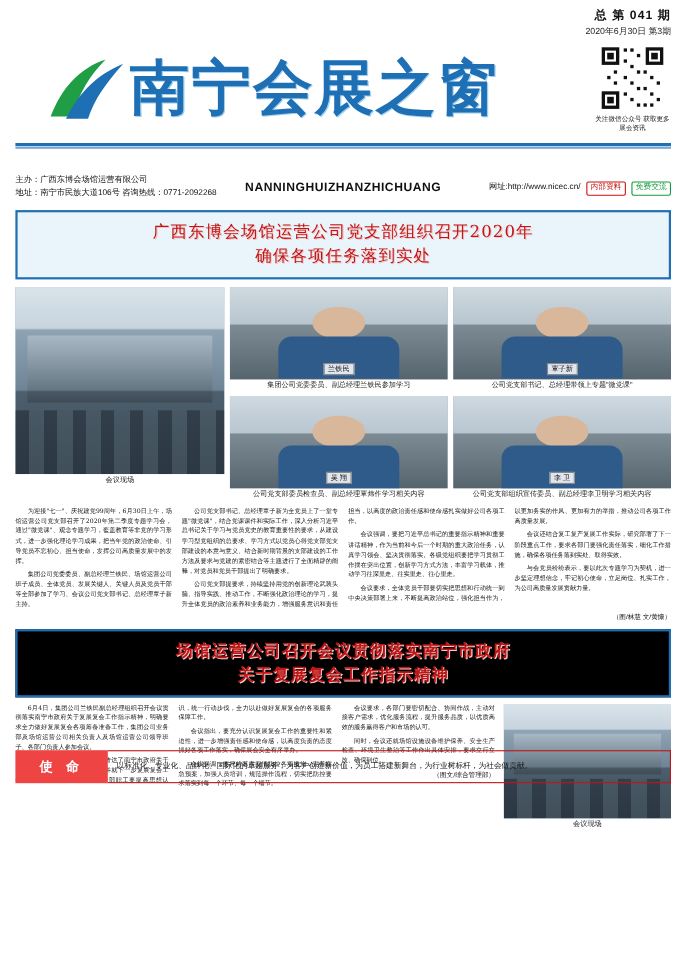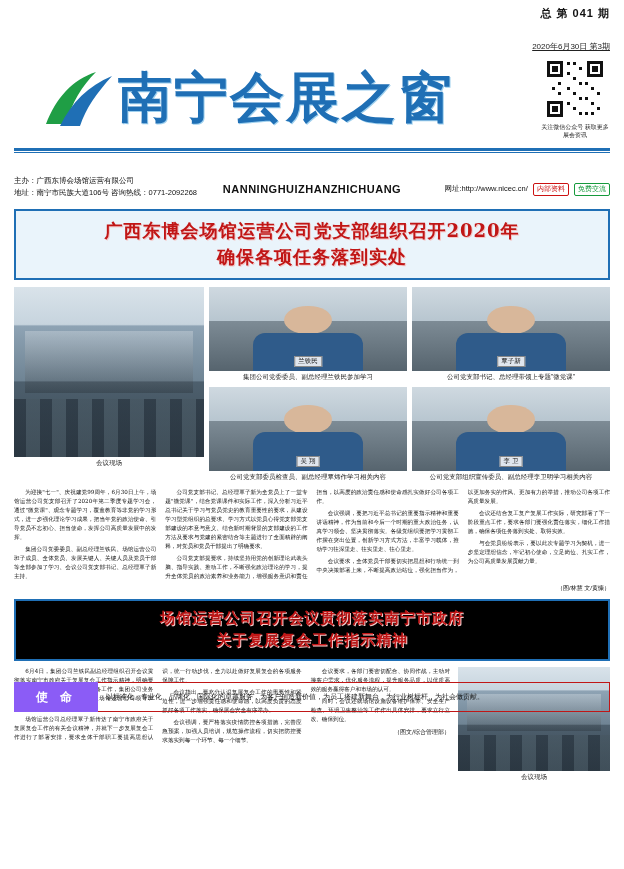--- a/index.html
+++ b/index.html
@@ -10,21 +10,21 @@
     color:#111;
     overflow:hidden;
   }
   .page{position:relative;width:624px;height:720px;box-sizing:border-box;padding:0 14px;}
 
   
   .issue-line{
     text-align:right;font-size:11px;font-weight:bold;color:#111;
     padding-top:6px;letter-spacing:1px;
   }
-  .issue-date{text-align:right;font-size:8px;color:#222;margin-top:20px;text-decoration:underline;}
+  .issue-date{text-align:right;font-size:8px;color:#222;margin-top:2px;}
 
   .masthead{position:relative;height:92px;margin-top:2px;}
   .logo-mark{
     position:absolute;left:28px;top:14px;width:74px;height:62px;
   }
   .title-cn{
     position:absolute;left:104px;top:8px;
     font-family:Liberation Mono, monospace;
     font-size:54px;font-weight:bold;letter-spacing:2px;
     color:#1f6fb5;
@@ -52,21 +52,21 @@
   }
   .tag.green{border-color:#159a3c;color:#159a3c;}
 
   
   .banner{
     margin-top:6px;border:2px solid #1f6fb5;background:#eaf4fb;
     padding:7px 6px 8px 6px;text-align:center;
   }
   .banner h1{
     margin:0;font-family:"DejaVu Serif","Liberation Serif",serif;
-    font-size:18px;font-weight:bold;color:#c01616;letter-spacing:1px;line-height:1.45;
+    font-size:15px;font-weight:normal;color:#c01616;letter-spacing:1px;line-height:1.45;
     text-shadow:1px 1px 0 #f4c7c7;
   }
 
   
   .photos{display:flex;gap:5px;margin-top:7px;}
   .photo-left{width:190px;}
   .photo-right{flex:1;display:flex;flex-direction:column;gap:5px;}
   .prow{display:flex;gap:5px;}
   .pcell{flex:1;}
   .ph{
@@ -141,21 +141,21 @@
   .art2-photo{width:152px;}
   .art2-photo .ph{height:104px;}
   .src{font-size:6px;text-align:right;margin-top:2px;}
 
   
   .footer{
     position:absolute;left:14px;right:14px;bottom:8px;
     height:30px;display:flex;align-items:stretch;
   }
   .footer-label{
-    width:84px;background:#8b5cf6;color:#fff;
+    width:84px;background:#ef4444;color:#fff;
     display:flex;align-items:center;justify-content:center;
     font-family:"DejaVu Serif","Liberation Serif",serif;
     font-size:12px;font-weight:bold;letter-spacing:4px;
   }
   .footer-text{
     flex:1;border:1px solid #c01616;border-left:none;
     display:flex;align-items:center;padding:0 8px;
     font-size:7px;color:#111;line-height:1.5;
   }
 </style>

